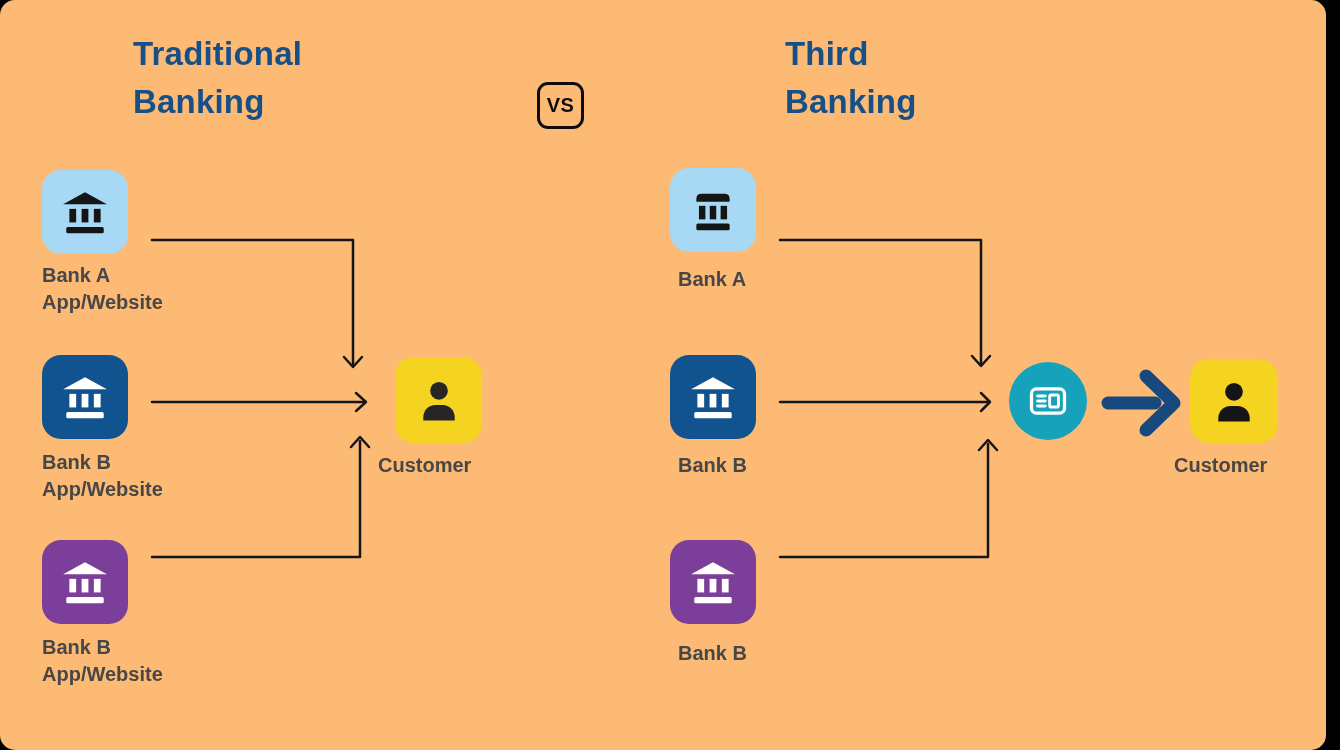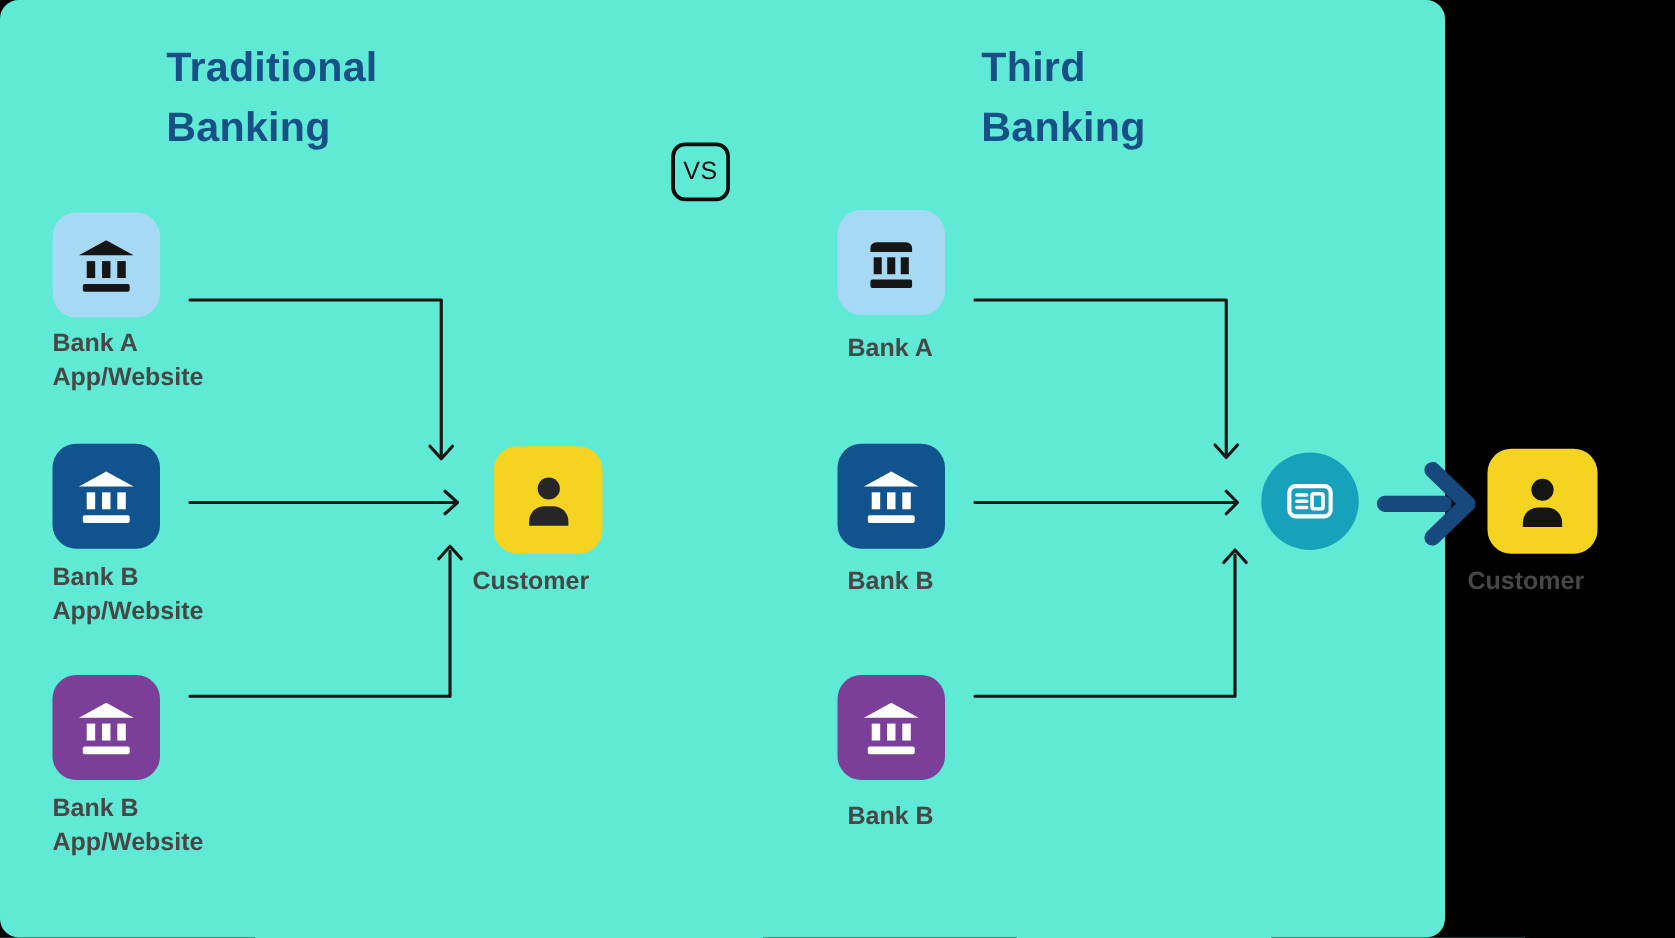--- a/index.html
+++ b/index.html
@@ -1,25 +1,25 @@
 <!DOCTYPE html>
 <html><head>
 <meta charset="utf-8">
 <style>
   html,body{margin:0;padding:0;background:#000;width:1340px;height:750px;overflow:hidden;
     font-family:"Liberation Sans","DejaVu Sans",sans-serif;}
-  .canvas{position:absolute;left:0;top:0;width:1156px;height:750px;background:#5eead4;
+  .canvas{position:absolute;left:0;top:0;width:1326px;height:750px;background:#fdba74;
     border-radius:15px;}
   .title{position:absolute;font-size:33px;font-weight:700;color:#174f87;line-height:48px;
     letter-spacing:0.2px;white-space:pre-line;}
   .title-left{left:133px;top:30px;}
   .title-right{left:785px;top:30px;}
   .vs-badge{position:absolute;left:537px;top:82px;width:41px;height:41px;border:3.5px solid #0d0d0d;
     border-radius:11px;display:flex;align-items:center;justify-content:center;
-    font-size:20px;font-weight:400;color:#0d0d0d;letter-spacing:0.5px;margin-top:32px;}
+    font-size:20px;font-weight:700;color:#0d0d0d;letter-spacing:0.5px;}
   .tile{position:absolute;width:86px;height:84px;border-radius:19px;display:flex;
     align-items:center;justify-content:center;}
   .tile-lightblue{background:#a7d9f4;color:#151515;}
   .tile-darkblue{background:#11538e;color:#ffffff;}
   .tile-purple{background:#7c3f99;color:#ffffff;}
   .tile-yellow{background:#f5d321;color:#262626;}
   .tpp-circle{position:absolute;left:1009px;top:362px;width:78px;height:78px;border-radius:50%;
     background:#17a2bc;display:flex;align-items:center;justify-content:center;color:#fff;}
   .lbl{position:absolute;font-size:20px;font-weight:700;color:#474747;line-height:27px;
     white-space:pre-line;}

